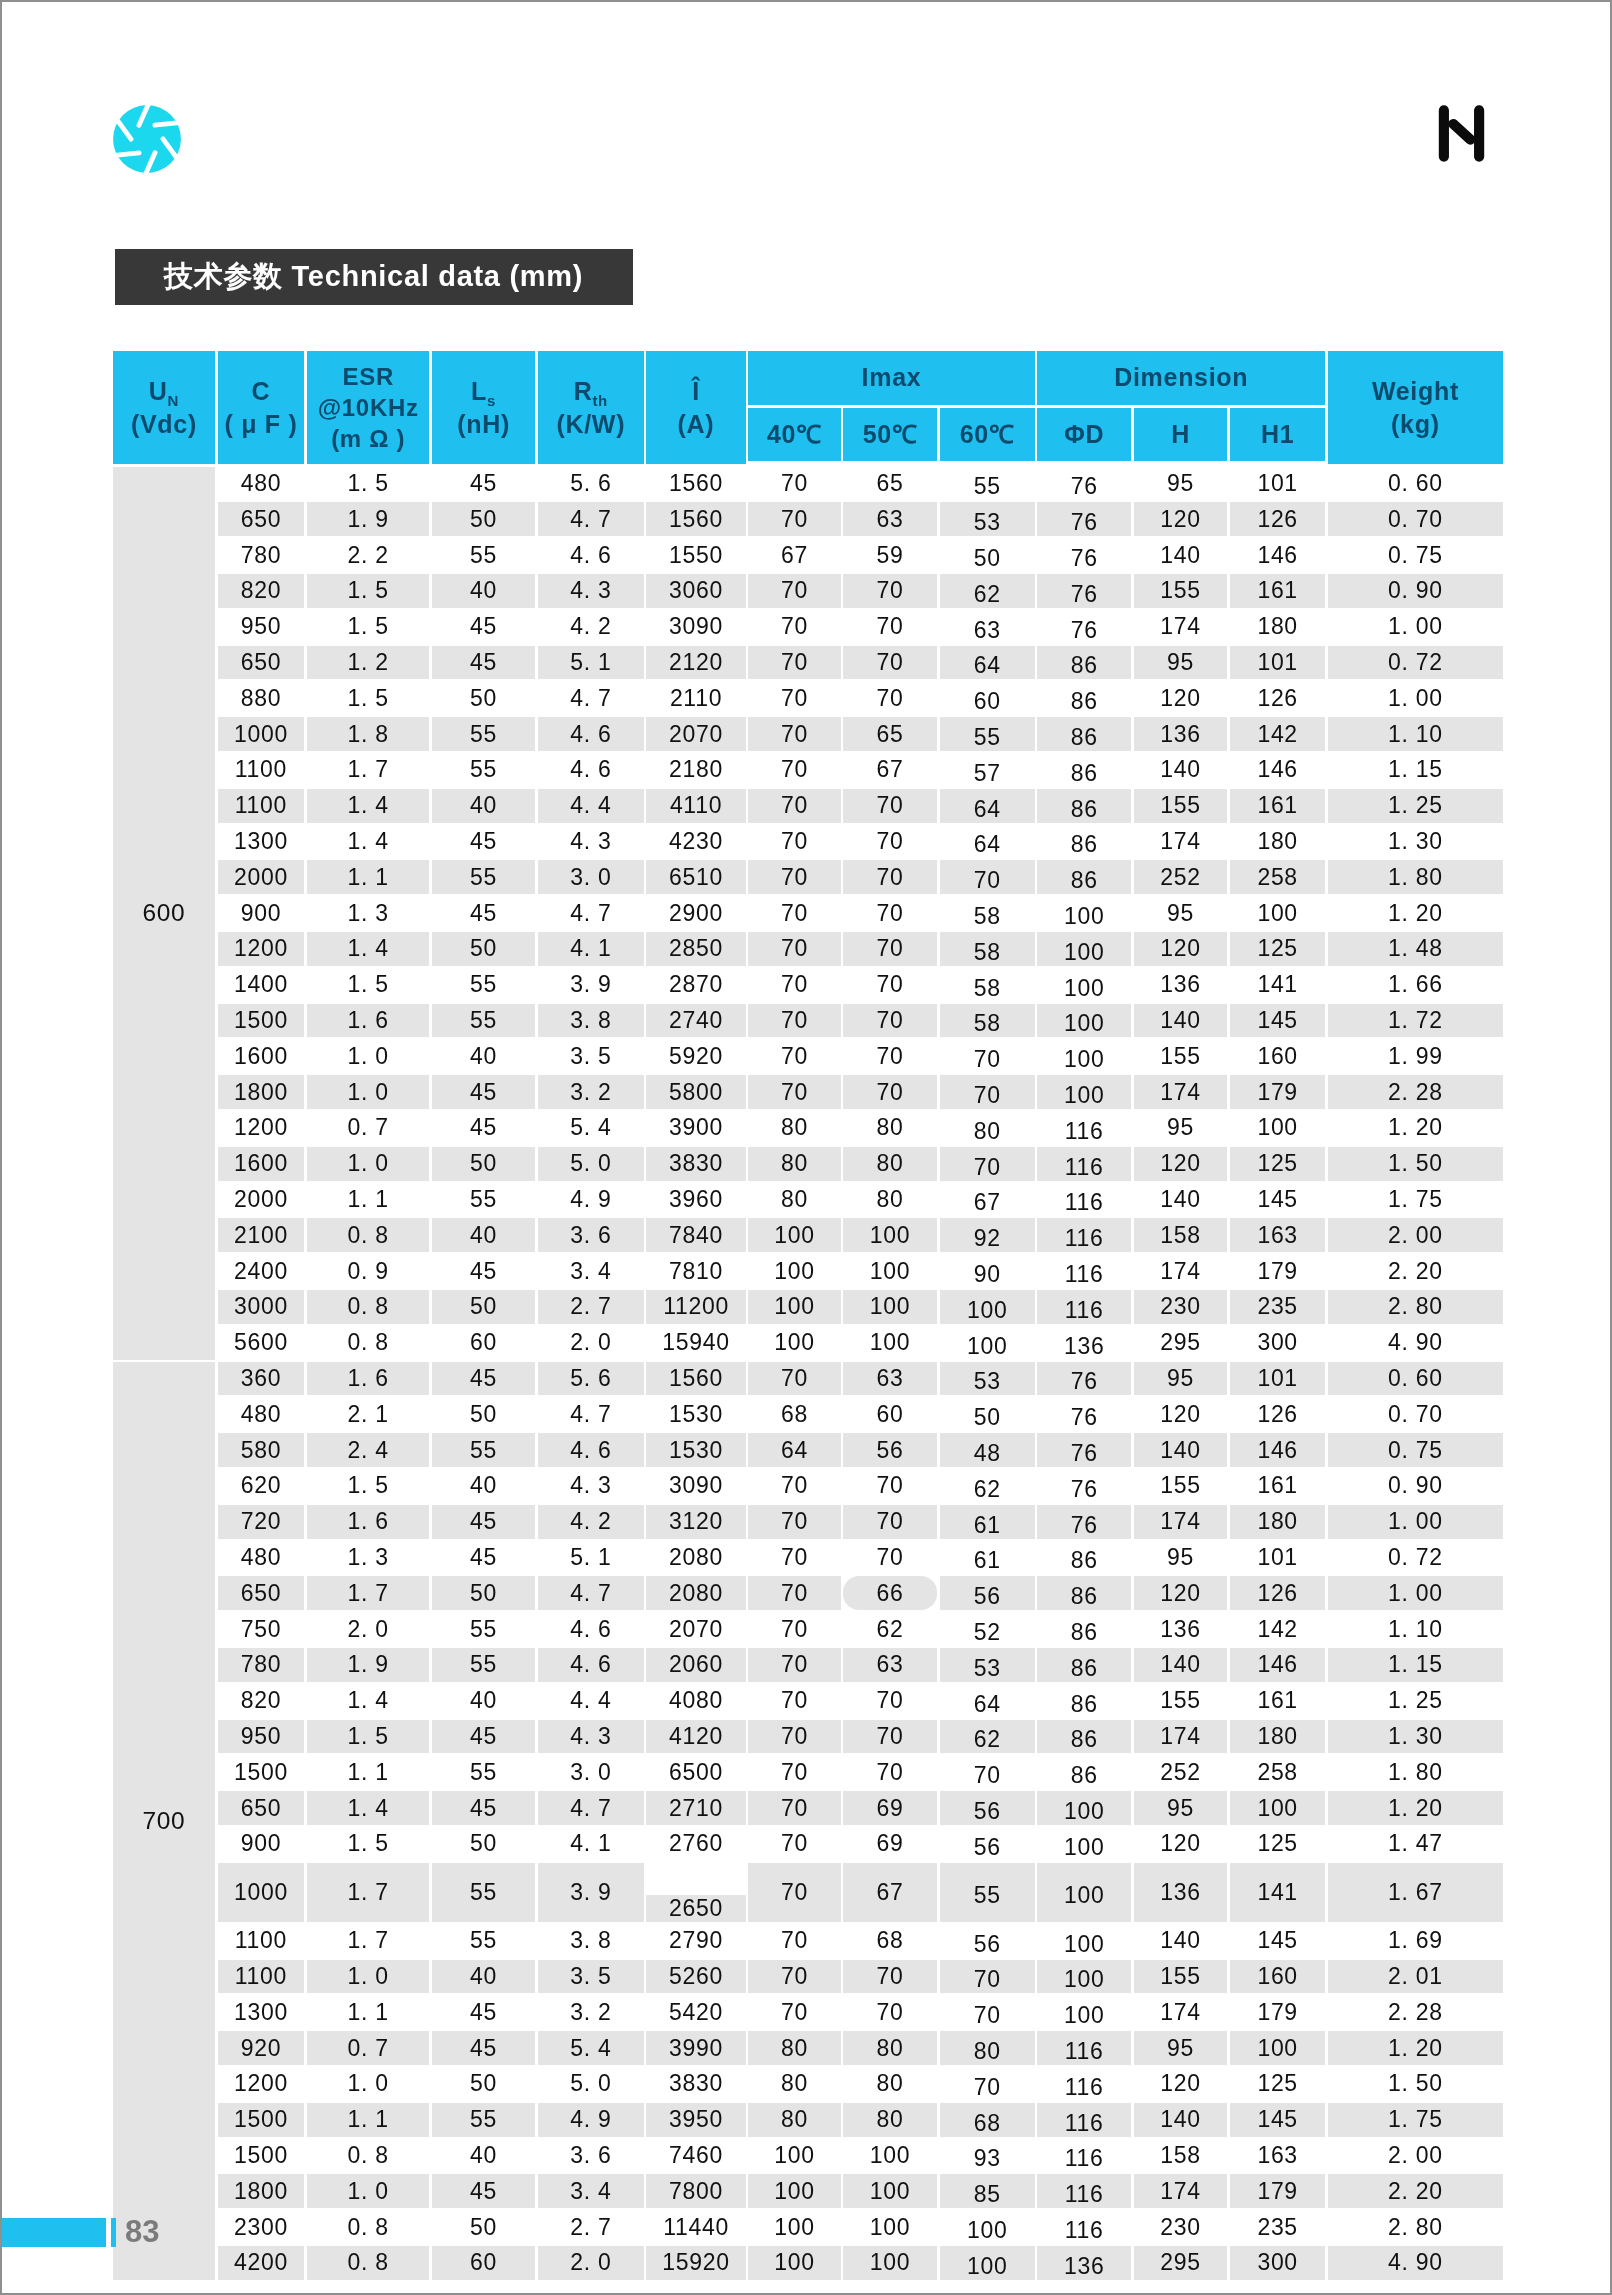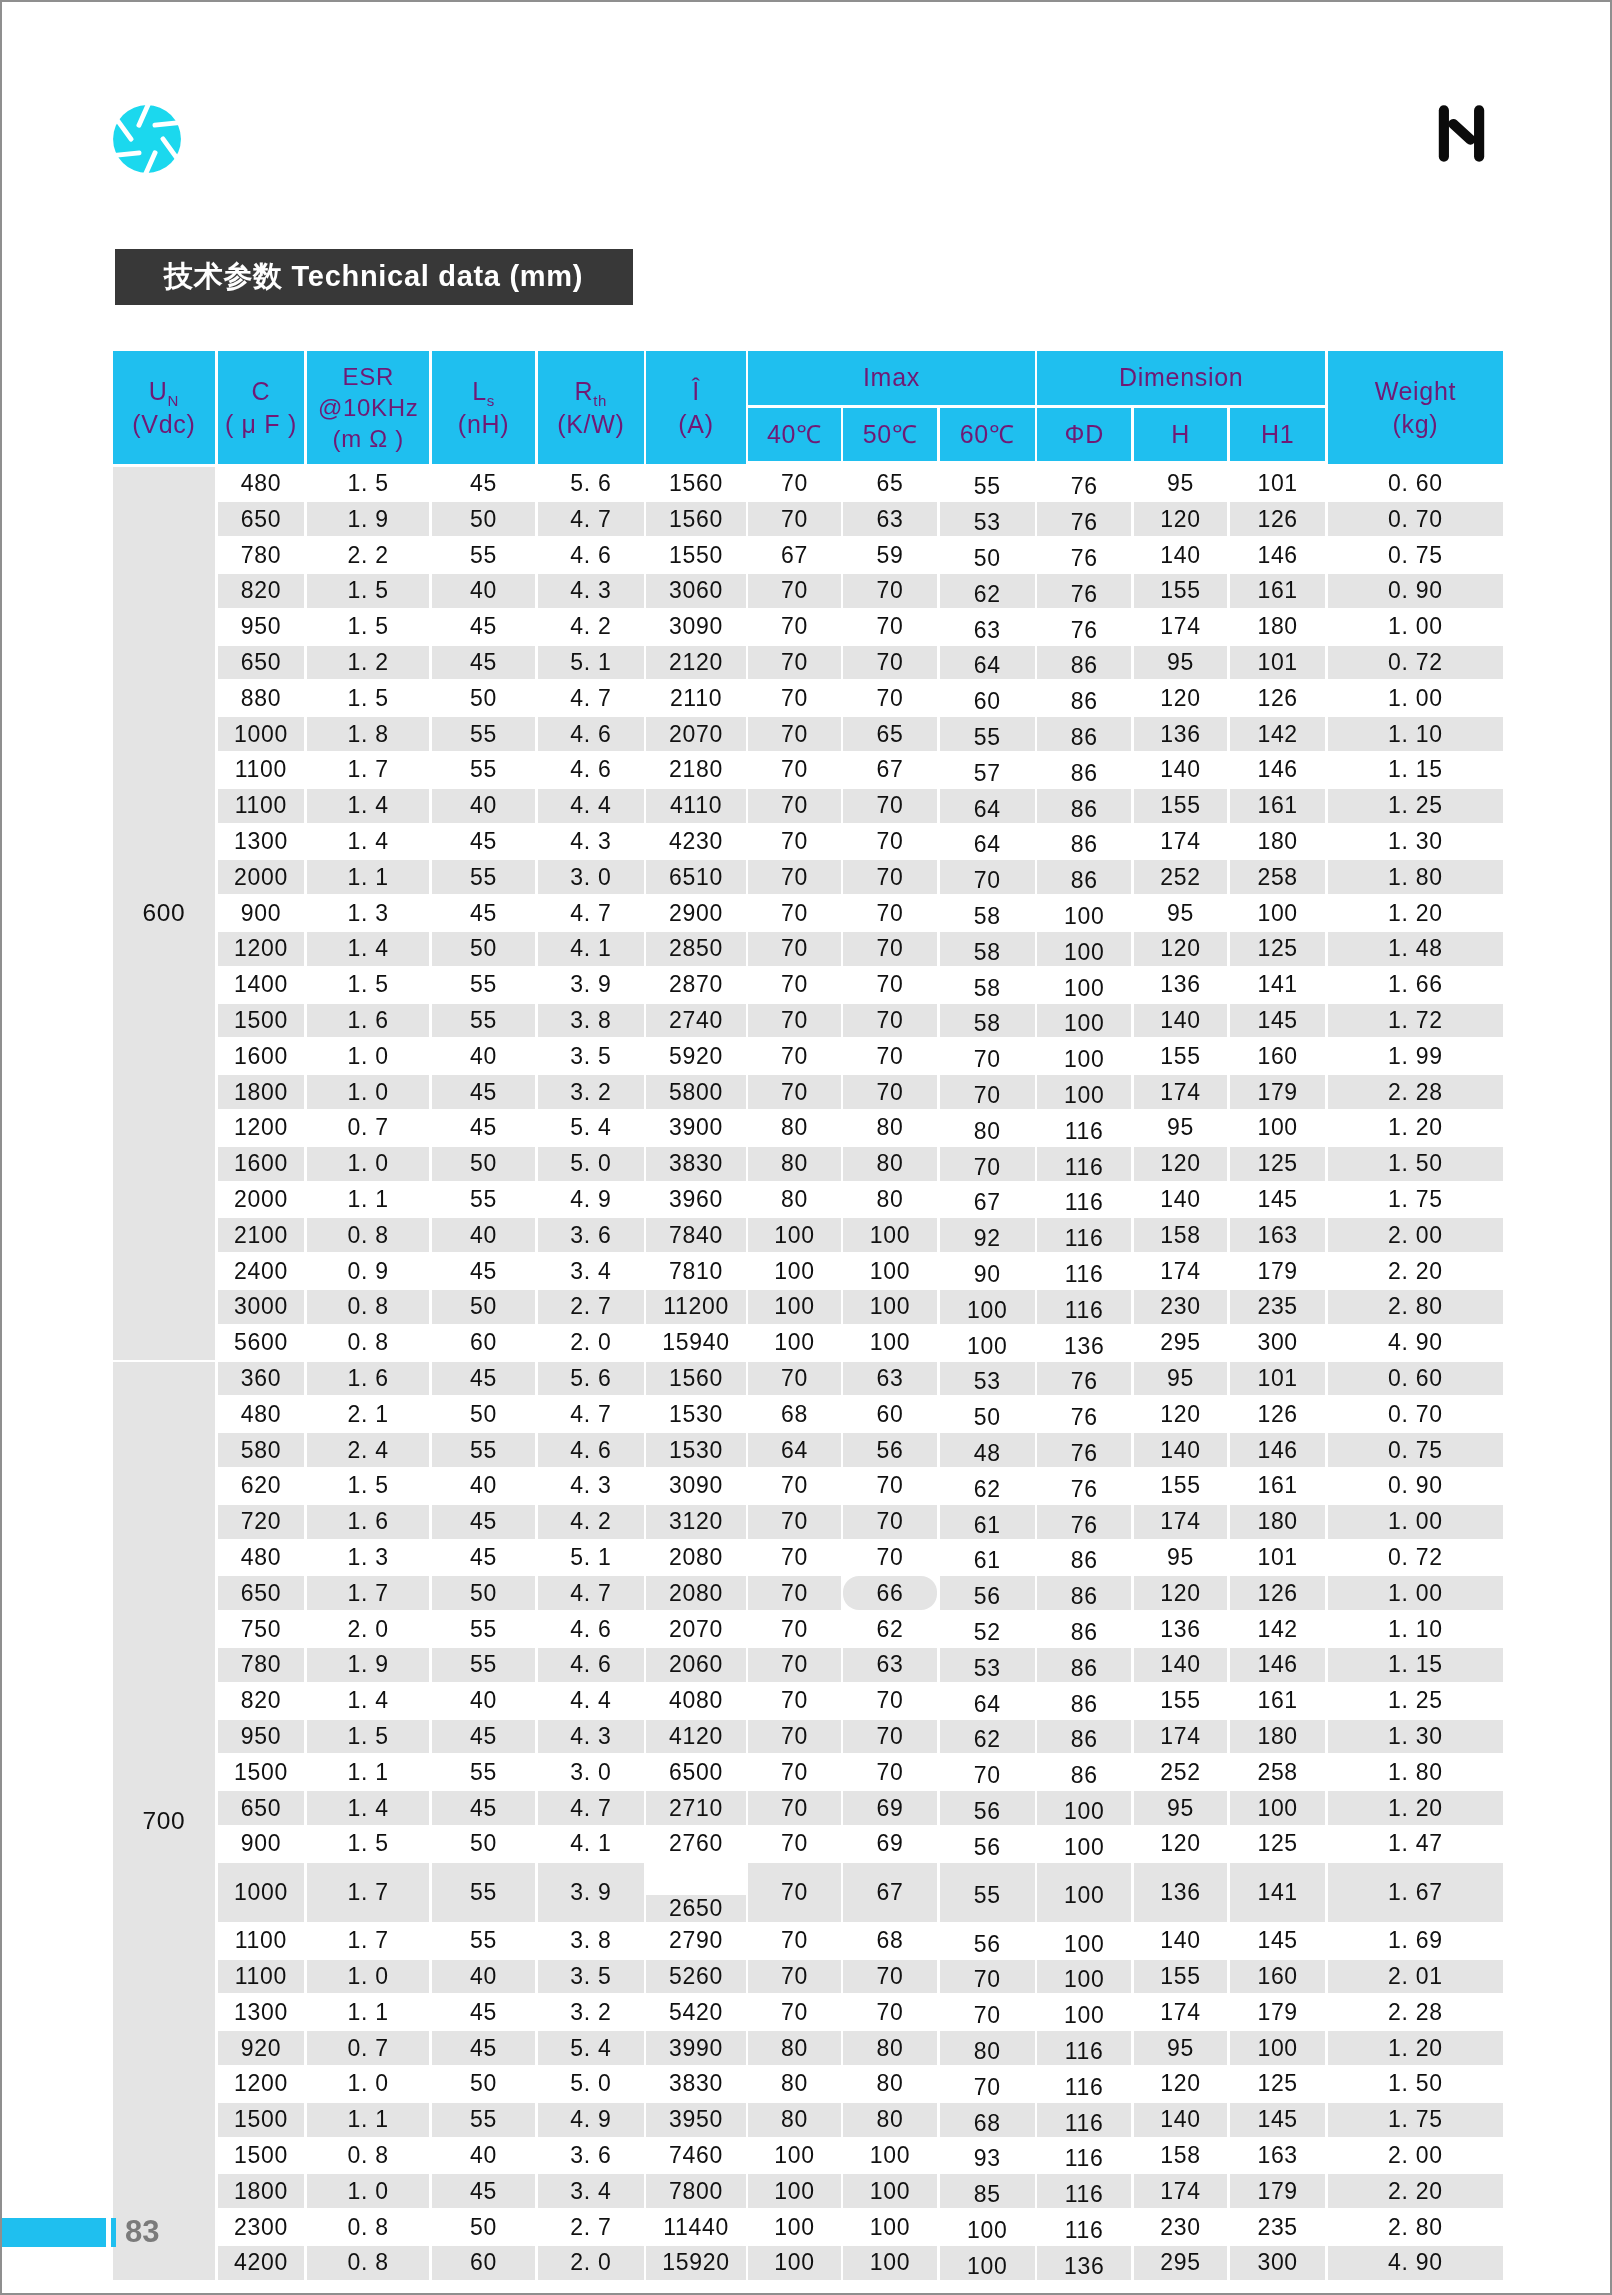--- a/index.html
+++ b/index.html
@@ -38,21 +38,21 @@
   }
   
   #table{position:absolute;left:111px;top:349px;width:1390px;}
   .grid-cols{
     display:grid;
     grid-template-columns:75fr 64fr 90fr 76fr 78fr 73fr 68fr 69fr 70fr 69fr 69fr 70fr 129fr;
     column-gap:2.7px;
   }
   #thead{height:113px;grid-template-rows:1fr 1fr;row-gap:2.7px;}
   .hc{
-    background:#1fbfef;color:#701a75;font-weight:normal;
+    background:#1fbfef;color:#0c4a6e;font-weight:bold;
     display:flex;flex-direction:column;align-items:center;justify-content:center;
     font-size:25px;line-height:33px;letter-spacing:0.7px;text-align:center;
   }
   .hc sub{font-size:0.6em;line-height:0;}
   .span2{grid-row:1 / span 3;}
   .hc.esr{font-size:24px;line-height:31px;}
   .c1{grid-column:1;} .c2{grid-column:2;} .c3{grid-column:3;} .c4{grid-column:4;}
   .c5{grid-column:5;} .c6{grid-column:6;} .c7{grid-column:7;} .c8{grid-column:8;}
   .c9{grid-column:9;} .c10{grid-column:10;} .c11{grid-column:11;} .c12{grid-column:12;}
   .c13{grid-column:13;}

